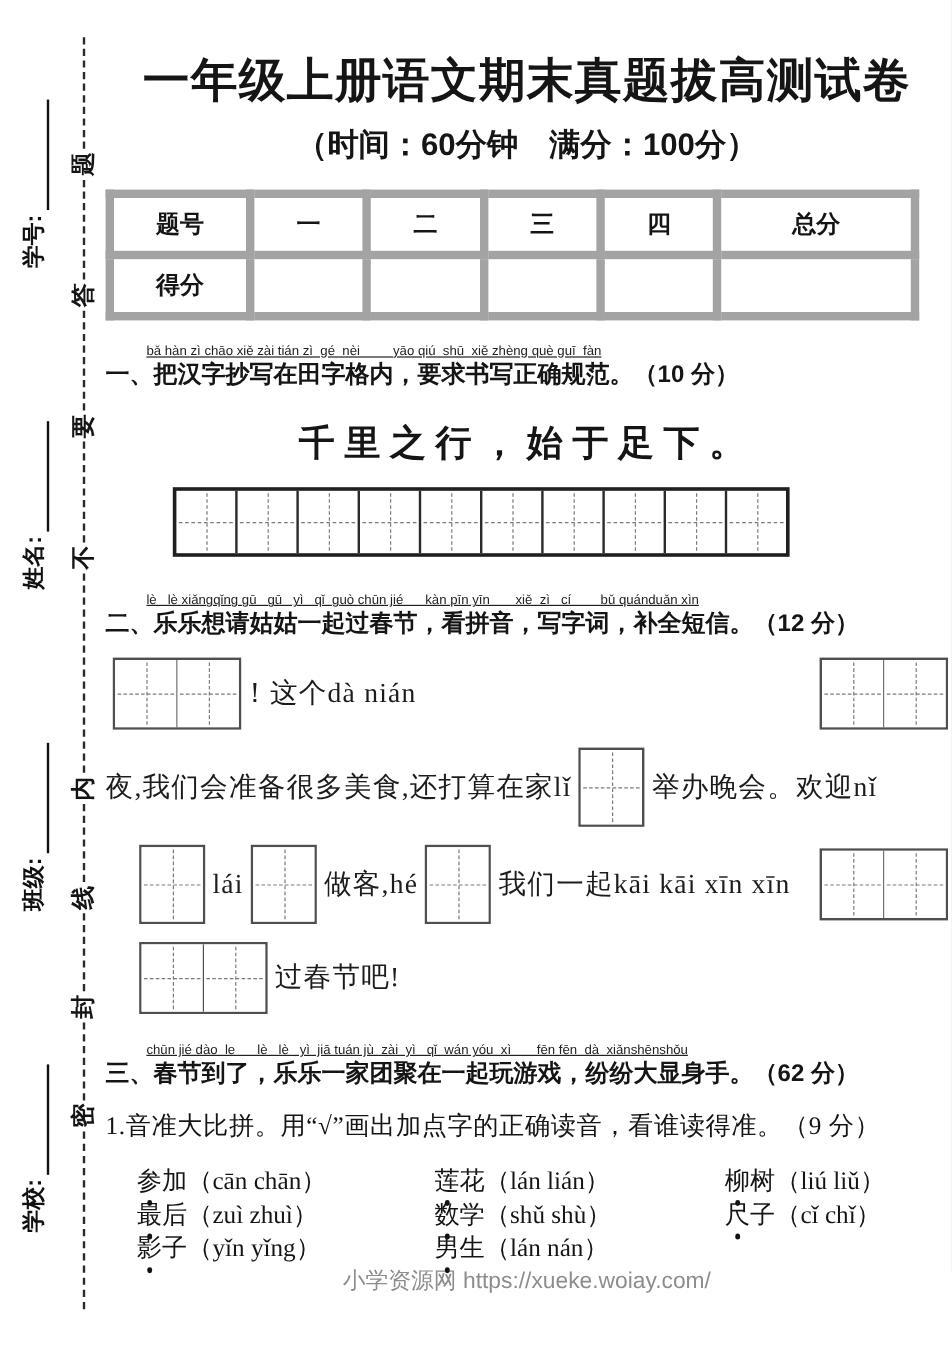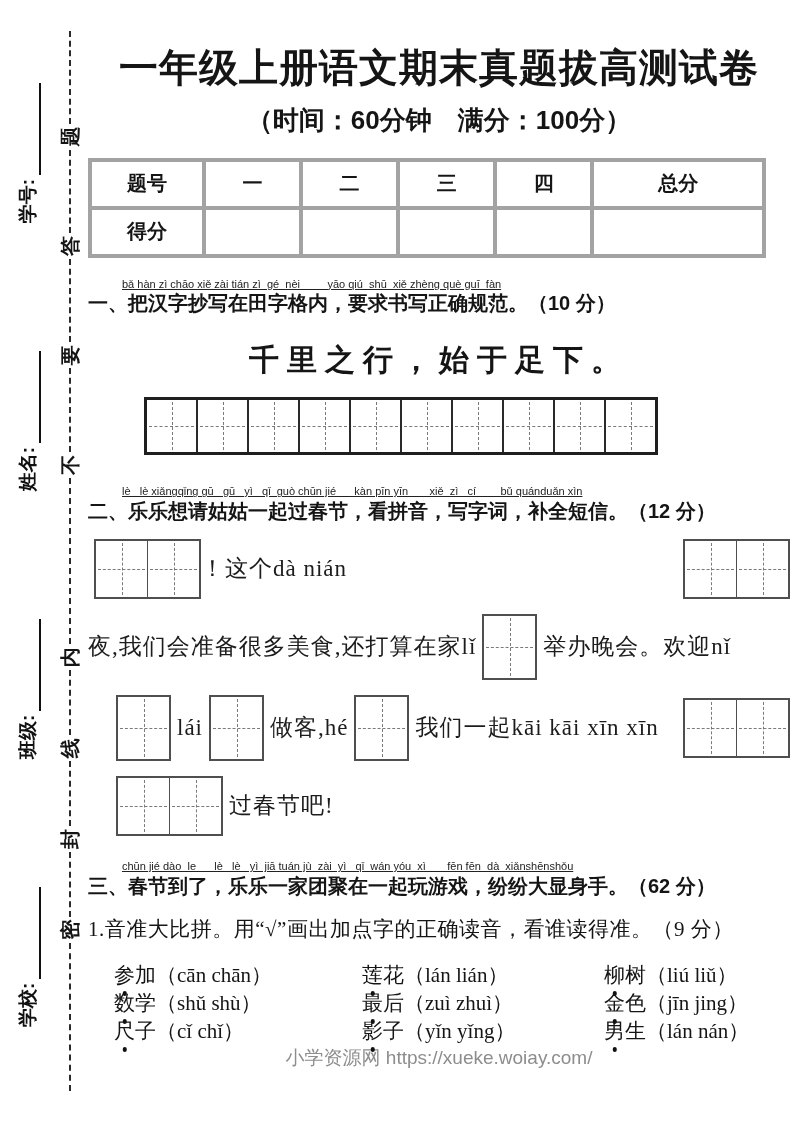--- a/index.html
+++ b/index.html
@@ -21,21 +21,21 @@
 
   
   .content{position:absolute;left:88px;top:0;width:702px;}
   .title{margin-top:44px;text-align:center;font-family:"Liberation Sans",sans-serif;
          font-weight:700;font-size:39px;letter-spacing:1px;line-height:1.25;}
   .subtitle{margin-top:10px;text-align:center;font-family:"Liberation Sans",sans-serif;
             font-weight:700;font-size:26px;}
 
   
   table.score{border-collapse:collapse;margin-top:20px;width:678px;}
-  table.score td{border:4px solid #a3a3a3;height:42px;text-align:center;
+  table.score td{border:7px solid #a3a3a3;height:42px;text-align:center;
                  font-family:"Liberation Sans",sans-serif;font-weight:700;font-size:20px;}
   table.score td:first-child{width:108px;}
 
   .pinyin{font-family:"Liberation Sans",sans-serif;font-size:11px;color:#222;
           white-space:pre;line-height:1.15;margin:0 0 1px 34px;text-decoration:underline;}
   .qtext{font-family:"Liberation Sans",sans-serif;font-weight:700;font-size:20px;
          line-height:1.25;}
   .mt-s1{margin-top:20px;}
   .mt-s2{margin-top:30px;}
   .mt-s3{margin-top:24px;}
@@ -231,23 +231,22 @@
 
     <div class="mt-s3">
       <div class="pinyin">chūn jié dào  le      lè   lè   yì  jiā tuán jù  zài  yì   qǐ  wán yóu  xì       fēn fēn  dà  xiǎnshēnshǒu</div>
       <div class="qtext">三、春节到了，乐乐一家团聚在一起玩游戏，纷纷大显身手。（62 分）</div>
       <div class="q1text">1.音准大比拼。用“√”画出加点字的正确读音，看谁读得准。（9 分）</div>
 
       <div class="words">
         <span class="word-item"><span class="dotchar">参</span><span>加</span><span>（cān chān）</span></span>
         <span class="word-item"><span class="dotchar">莲</span><span>花</span><span>（lán lián）</span></span>
         <span class="word-item"><span class="dotchar">柳</span><span>树</span><span>（liú liǔ）</span></span>
+        <span class="word-item"><span class="dotchar">最</span><span>后</span><span>（zuì zhuì）</span></span>
         <span class="word-item"><span class="dotchar">数</span><span>学</span><span>（shǔ shù）</span></span>
-        <span class="word-item"><span class="dotchar">最</span><span>后</span><span>（zuì zhuì）</span></span>
-        <span class="word-item"><span class="dotchar">金</span><span>色</span><span>（jīn jing）</span></span>
         <span class="word-item"><span class="dotchar">尺</span><span>子</span><span>（cǐ chǐ）</span></span>
         <span class="word-item"><span class="dotchar">影</span><span>子</span><span>（yǐn yǐng）</span></span>
         <span class="word-item"><span class="dotchar">男</span><span>生</span><span>（lán nán）</span></span>
       </div>
     </div>
 
     <div class="footer">小学资源网 https://xueke.woiay.com/</div>
 
   </div>
 </div>

